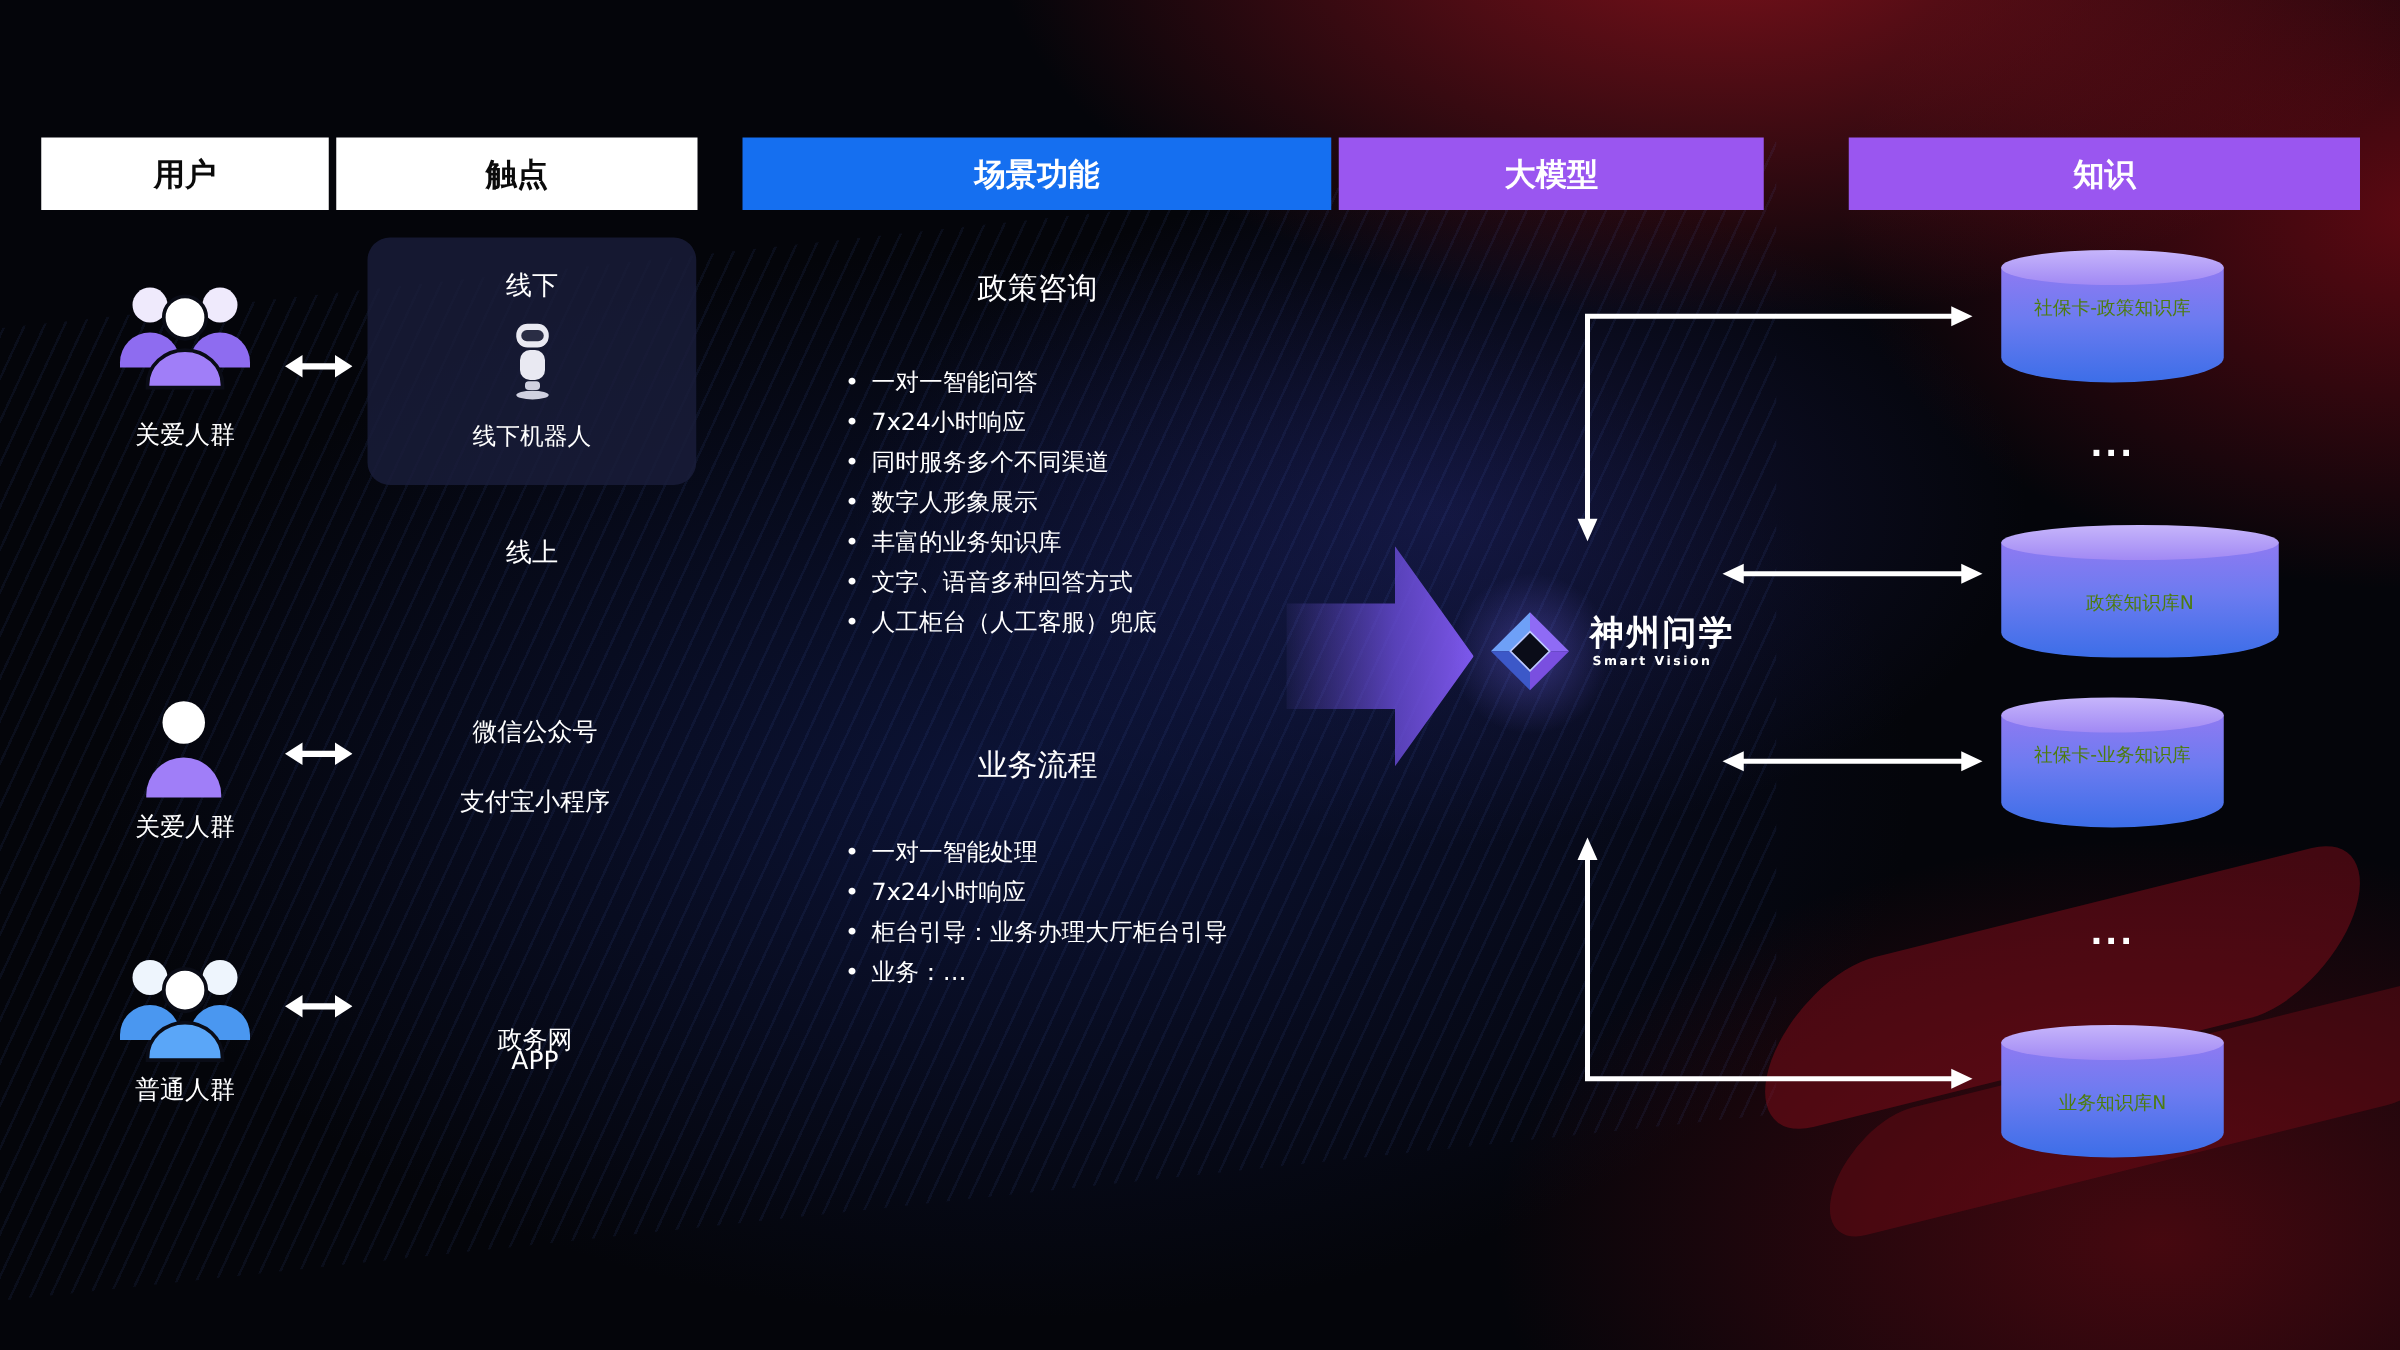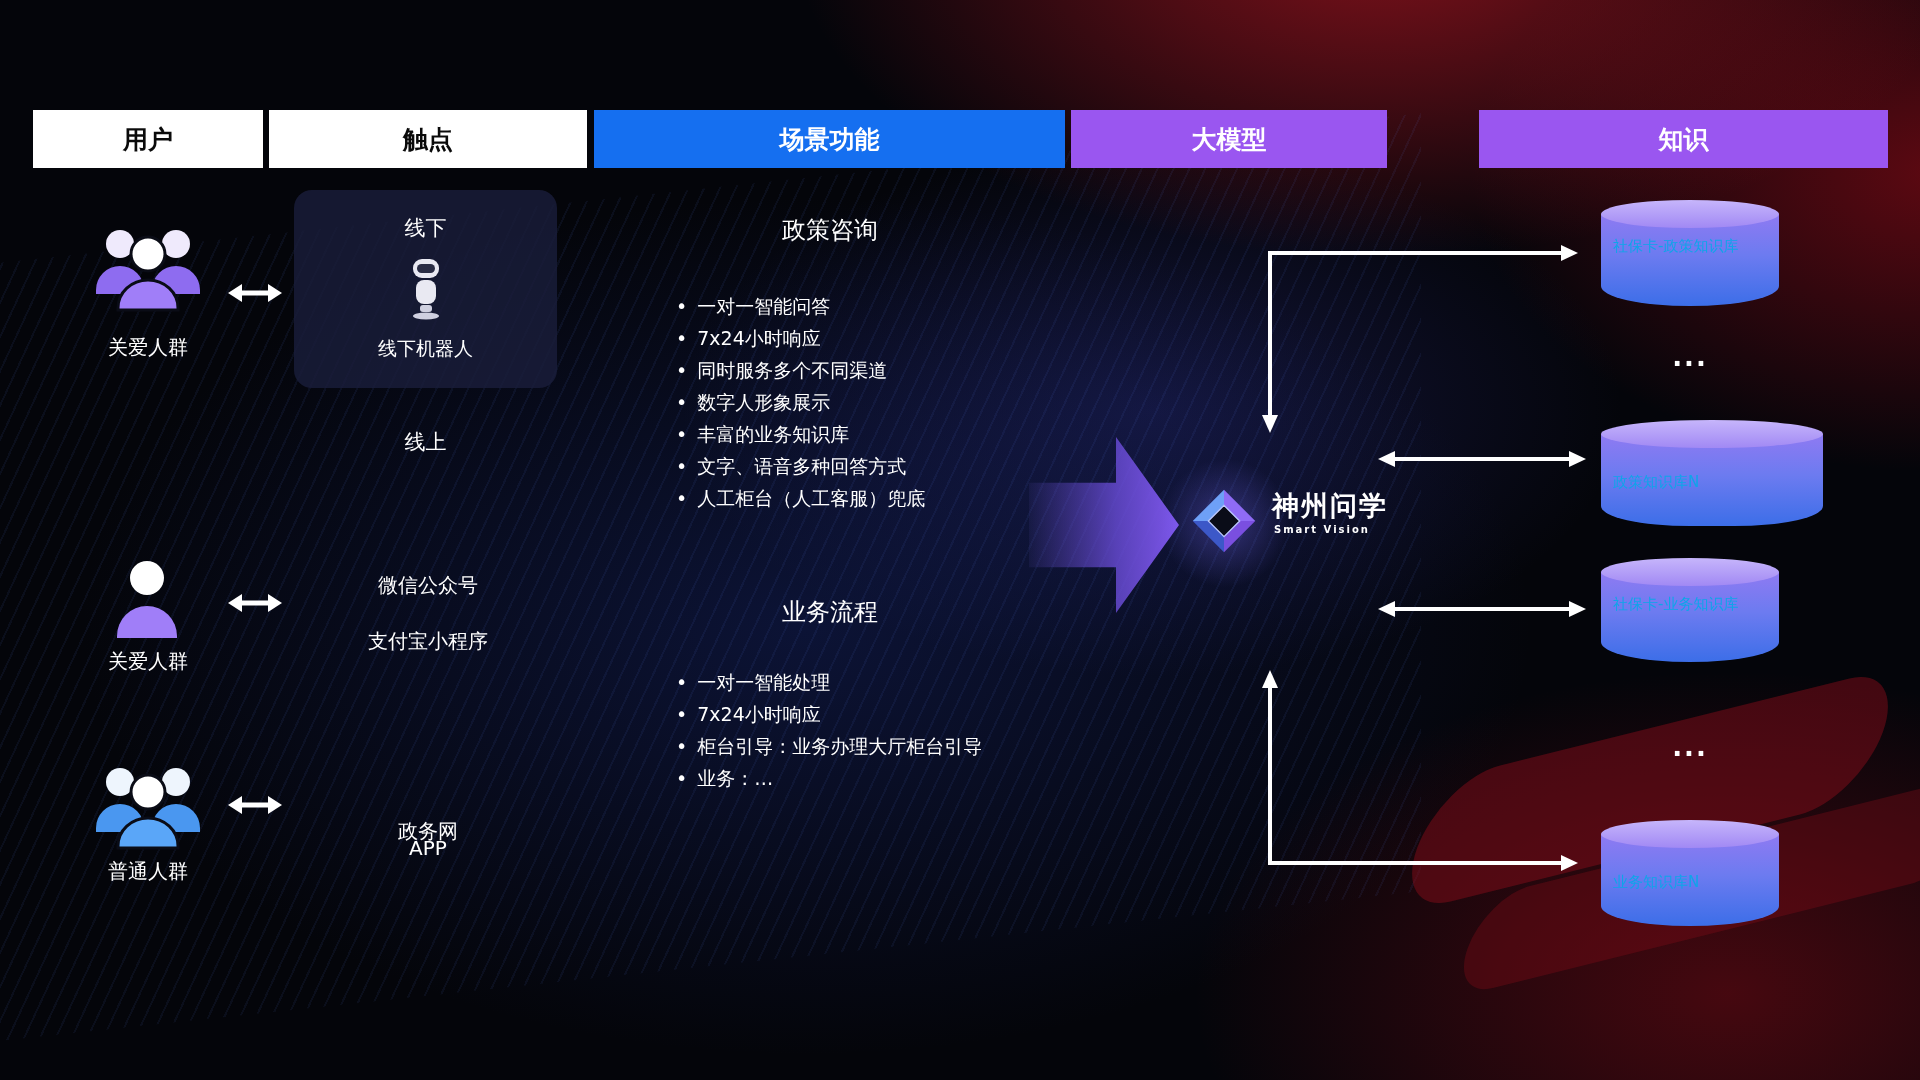--- a/index.html
+++ b/index.html
@@ -56,38 +56,38 @@
   .logo-name { position:absolute; left:1272px; top:488px; font-size:27px; font-weight:bold; letter-spacing:2px; }
   .logo-sub  { position:absolute; left:1274px; top:524px; font-size:10px; letter-spacing:2px; font-weight:bold; }
 
   
   .cyl { position:absolute; left:1601px; width:178px; }
   .cyl .cbody { position:absolute; top:14px; left:0; right:0; bottom:0;
     background:linear-gradient(180deg,#8f7af2 0%, #6c7bf0 45%, #3c6ee8 100%);
     border-radius:0 0 89px 89px / 0 0 20px 20px; }
   .cyl .ctop { position:absolute; top:0; left:0; right:0; height:28px; border-radius:50%;
     background:linear-gradient(180deg,#c6b5fb,#a189f4); }
-  .cyl .clabel { position:absolute; left:12px; right:12px; top:36px; text-align:left; font-size:15px; line-height:1.4; color:#0ea5e9; }
+  .cyl .clabel { position:absolute; left:12px; right:12px; top:36px; text-align:center; font-size:15px; line-height:1.4; color:#4d7c0f; }
   .dots { position:absolute; left:1601px; width:178px; text-align:center; font-size:26px; font-weight:bold; color:#fff; letter-spacing:2px; }
 
   svg.arrow { position:absolute; overflow:visible; }
 </style>
 </head>
 <body>
 
 <div class="stage">
   <div class="bg"></div>
   <div class="streaks"></div>
   <div class="swoosh s1"></div>
   <div class="swoosh s2"></div>
 
   <div class="hdr white" style="left:33px;   width:230px;">用户</div>
-  <div class="hdr white" style="left:269px;  width:318px;">触点</div>
+  <div class="hdr white" style="left:269px;  width:289px;">触点</div>
   <div class="hdr blue" style="left:594px;  width:471px;">场景功能</div>
-  <div class="hdr purple" style="left:1071px; width:316px;">大模型</div>
+  <div class="hdr purple" style="left:1071px; width:340px;">大模型</div>
   <div class="hdr purple" style="left:1479px; width:409px;">知识</div>
 
   <div style="position:absolute; left:88px; top:218px;">
     <svg width="120" height="96" viewBox="0 0 120 96">
       <circle cx="32" cy="26" r="14" fill="#efeafc"></circle>
       <path d="M8 72 a24 24 0 0 1 48 0 v4 h-48 z" fill="#8e6cf0"></path>
       <circle cx="88" cy="26" r="14" fill="#efeafc"></circle>
       <path d="M64 72 a24 24 0 0 1 48 0 v4 h-48 z" fill="#8e6cf0"></path>
       <circle cx="60" cy="36" r="17" fill="#ffffff" stroke="#0a0c16" stroke-width="3"></circle>
       <path d="M30 90 a30 28 0 0 1 60 0 v2 h-60 z" fill="#a07ef8" stroke="#0a0c16" stroke-width="3"></path>

